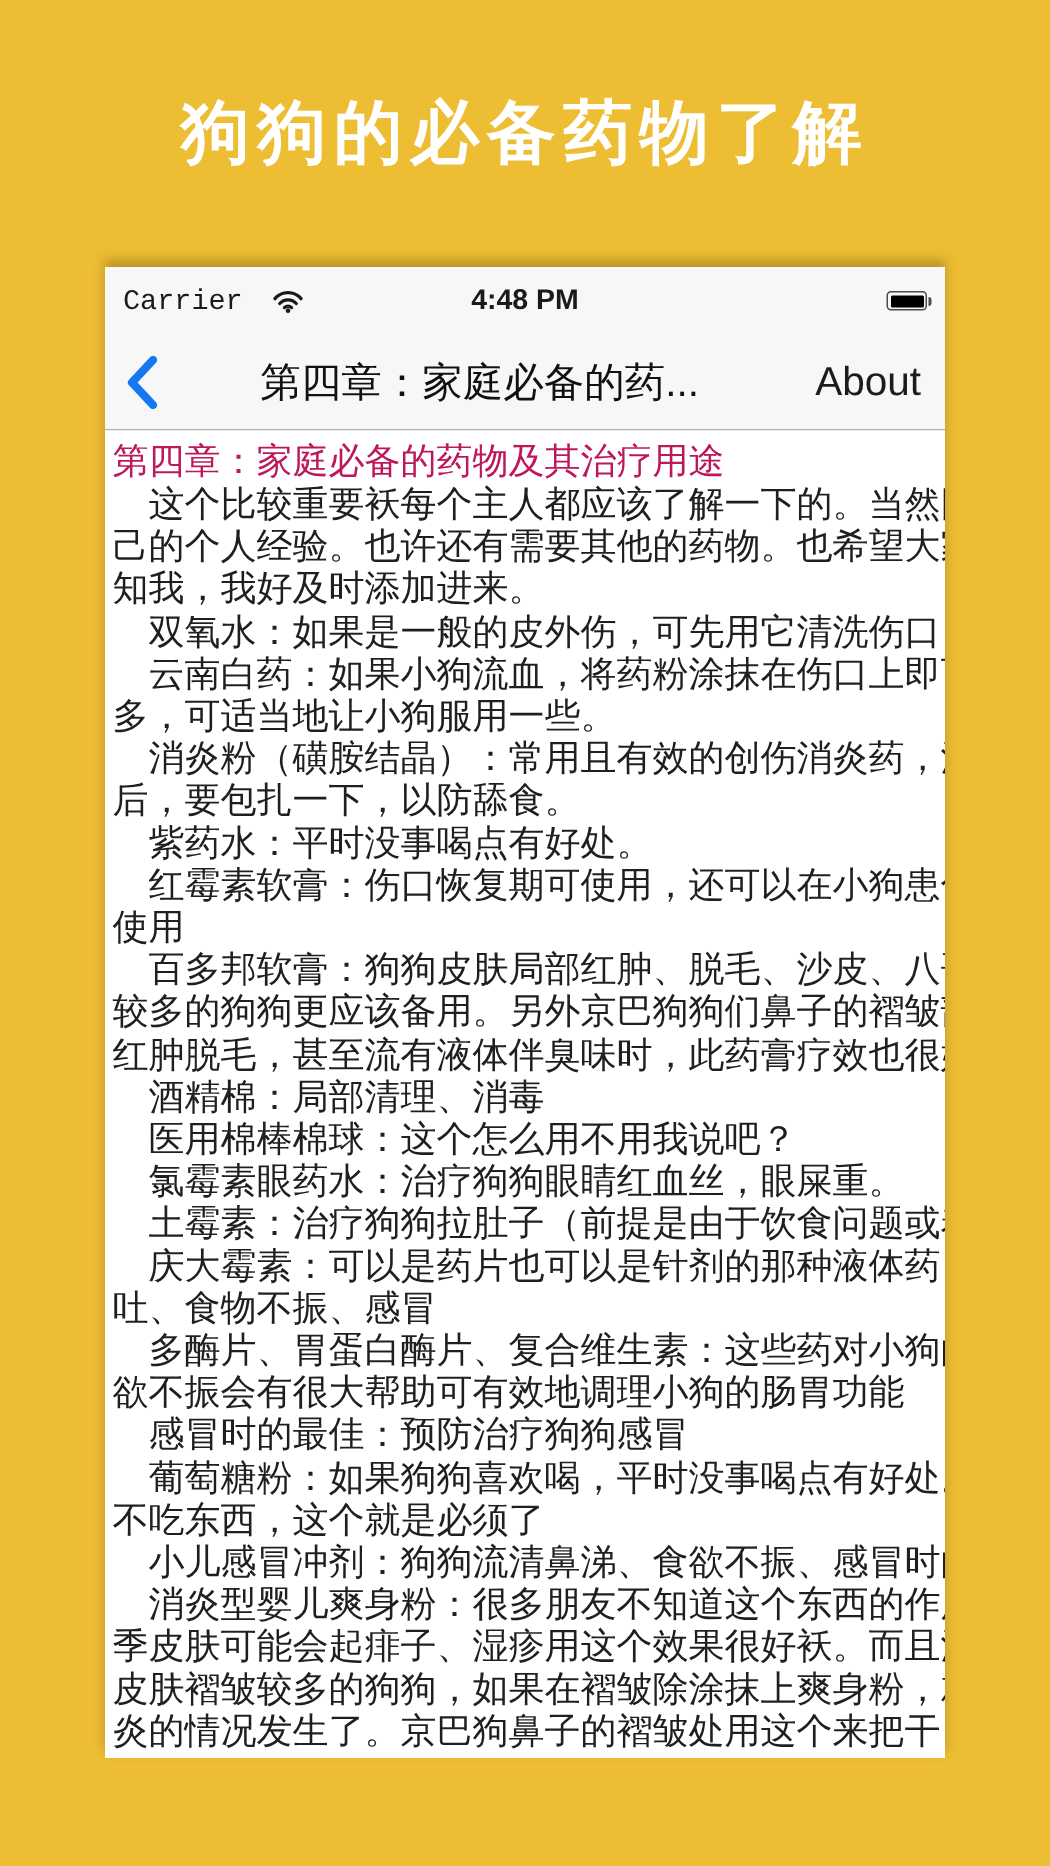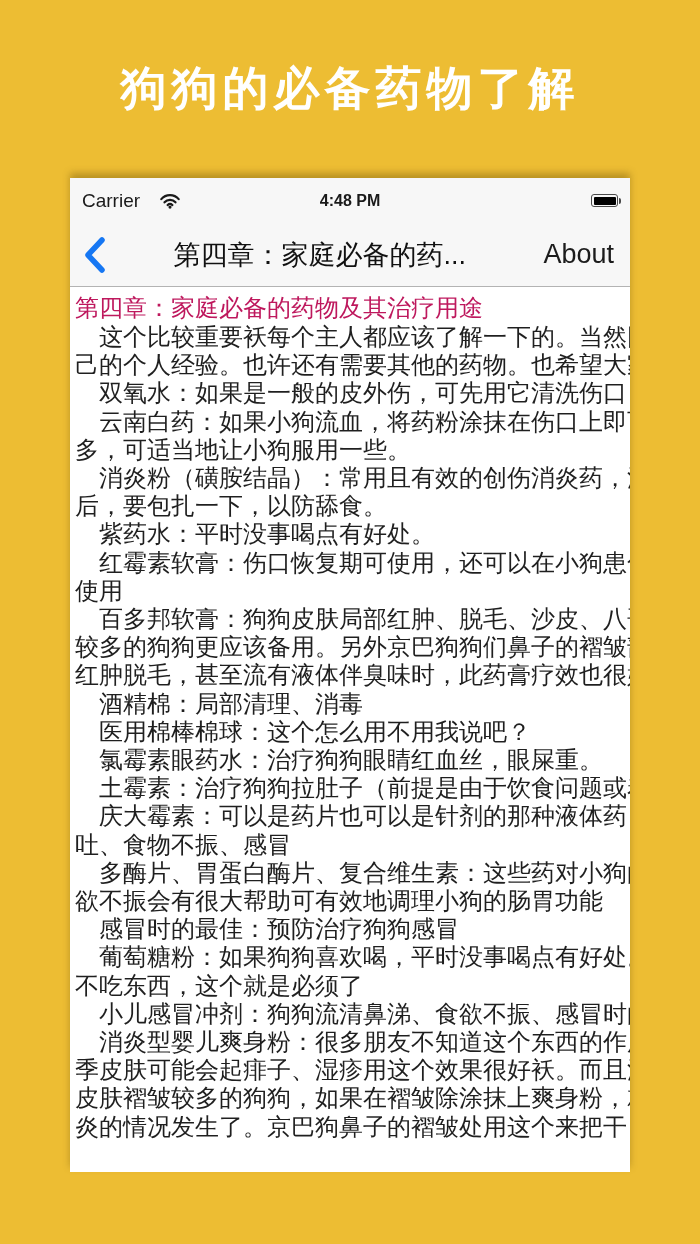--- a/index.html
+++ b/index.html
@@ -41,27 +41,27 @@
   
   .status-bar {
     height: 45px;
     background: #F7F7F7;
     display: flex;
     align-items: center;
     padding: 0 12px;
     position: relative;
     color: #1a1a1a;
   }
-  .status-left { display: flex; align-items: center; gap: 19px; }
+  .status-left { display: flex; align-items: center; gap: 19px; font-family: Liberation Mono, monospace; }
   .carrier-label { font-size: 19px; }
   .status-time {
     position: absolute;
     left: 0; right: 0;
     text-align: center;
-    font-size: 16px;
+    font-size: 19px;
     font-weight: 700;
   }
   .status-right { margin-left: auto; display: flex; align-items: center; z-index: 1; }
   .battery {
     position: relative;
     width: 27px; height: 13px;
     border: 1.5px solid #4a4a4a;
     border-radius: 3px;
     background: #f7f7f7;
   }
@@ -164,20 +164,21 @@
       </span>
       <span class="nav-title">第四章：家庭必备的药...</span>
       <span class="about-button">About</span>
     </div>
 
     <div class="content">
       <div class="content-heading">第四章：家庭必备的药物及其治疗用途</div>
       <div>
           <div class="body-line">　这个比较重要袄每个主人都应该了解一下的。当然因为我</div>
           <div class="body-line">己的个人经验。也许还有需要其他的药物。也希望大家能</div>
+          <div class="body-line">知我，我好及时添加进来。</div>
           <div class="body-line">　双氧水：如果是一般的皮外伤，可先用它清洗伤口</div>
           <div class="body-line">　云南白药：如果小狗流血，将药粉涂抹在伤口上即可。如</div>
           <div class="body-line">多，可适当地让小狗服用一些。</div>
           <div class="body-line">　消炎粉（磺胺结晶）：常用且有效的创伤消炎药，涂抹在</div>
           <div class="body-line">后，要包扎一下，以防舔食。</div>
           <div class="body-line">　紫药水：平时没事喝点有好处。</div>
           <div class="body-line">　红霉素软膏：伤口恢复期可使用，还可以在小狗患化脓性</div>
           <div class="body-line">使用</div>
           <div class="body-line">　百多邦软膏：狗狗皮肤局部红肿、脱毛、沙皮、八哥一类</div>
           <div class="body-line">较多的狗狗更应该备用。另外京巴狗狗们鼻子的褶皱部位</div>

